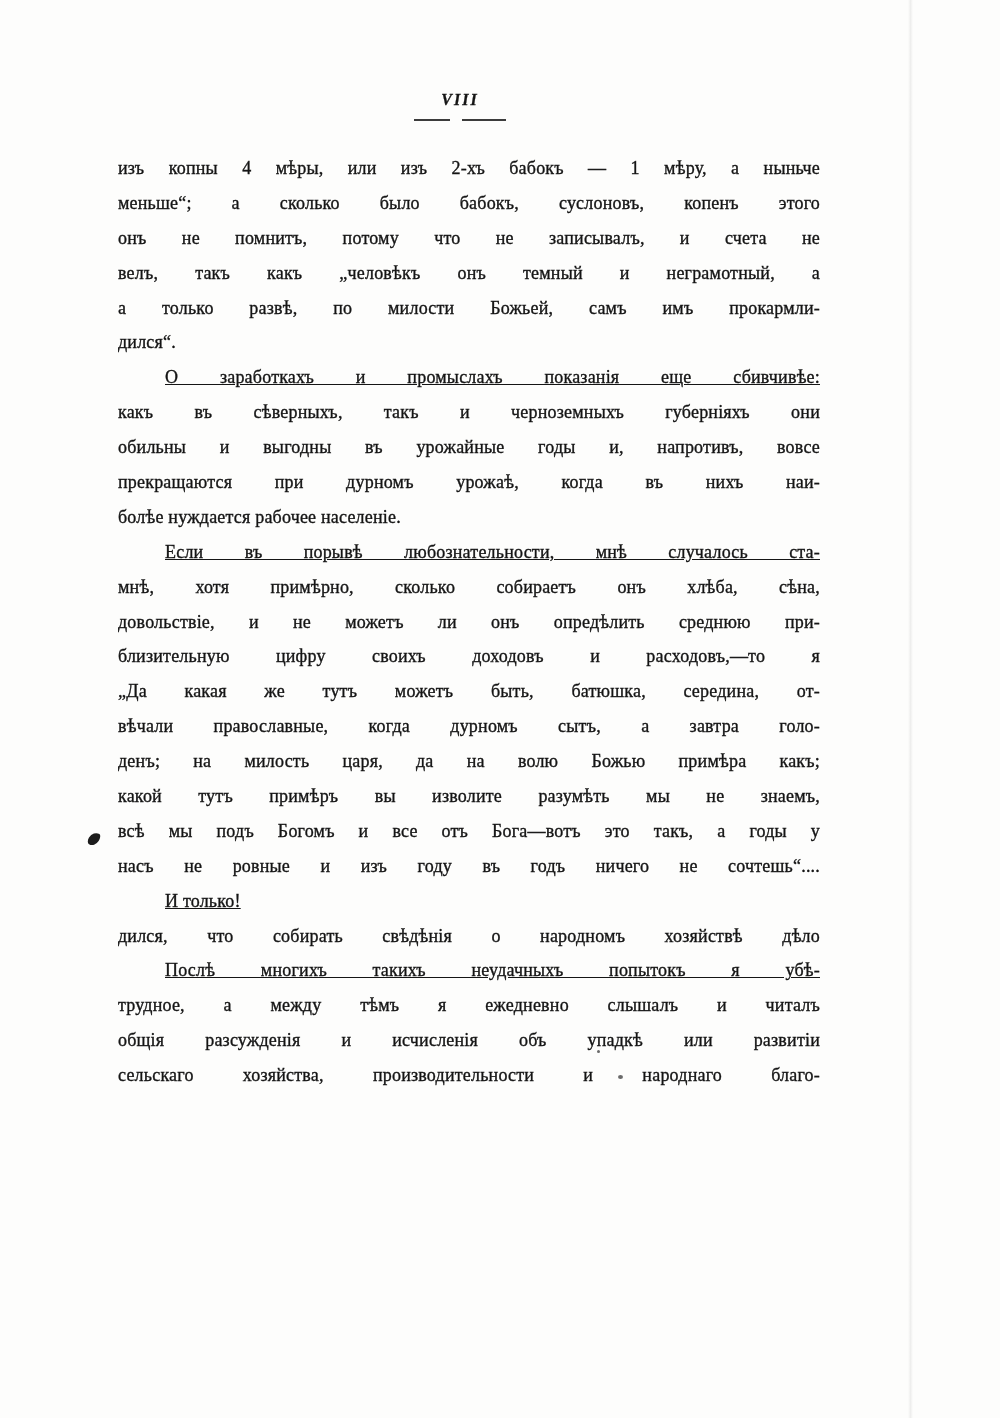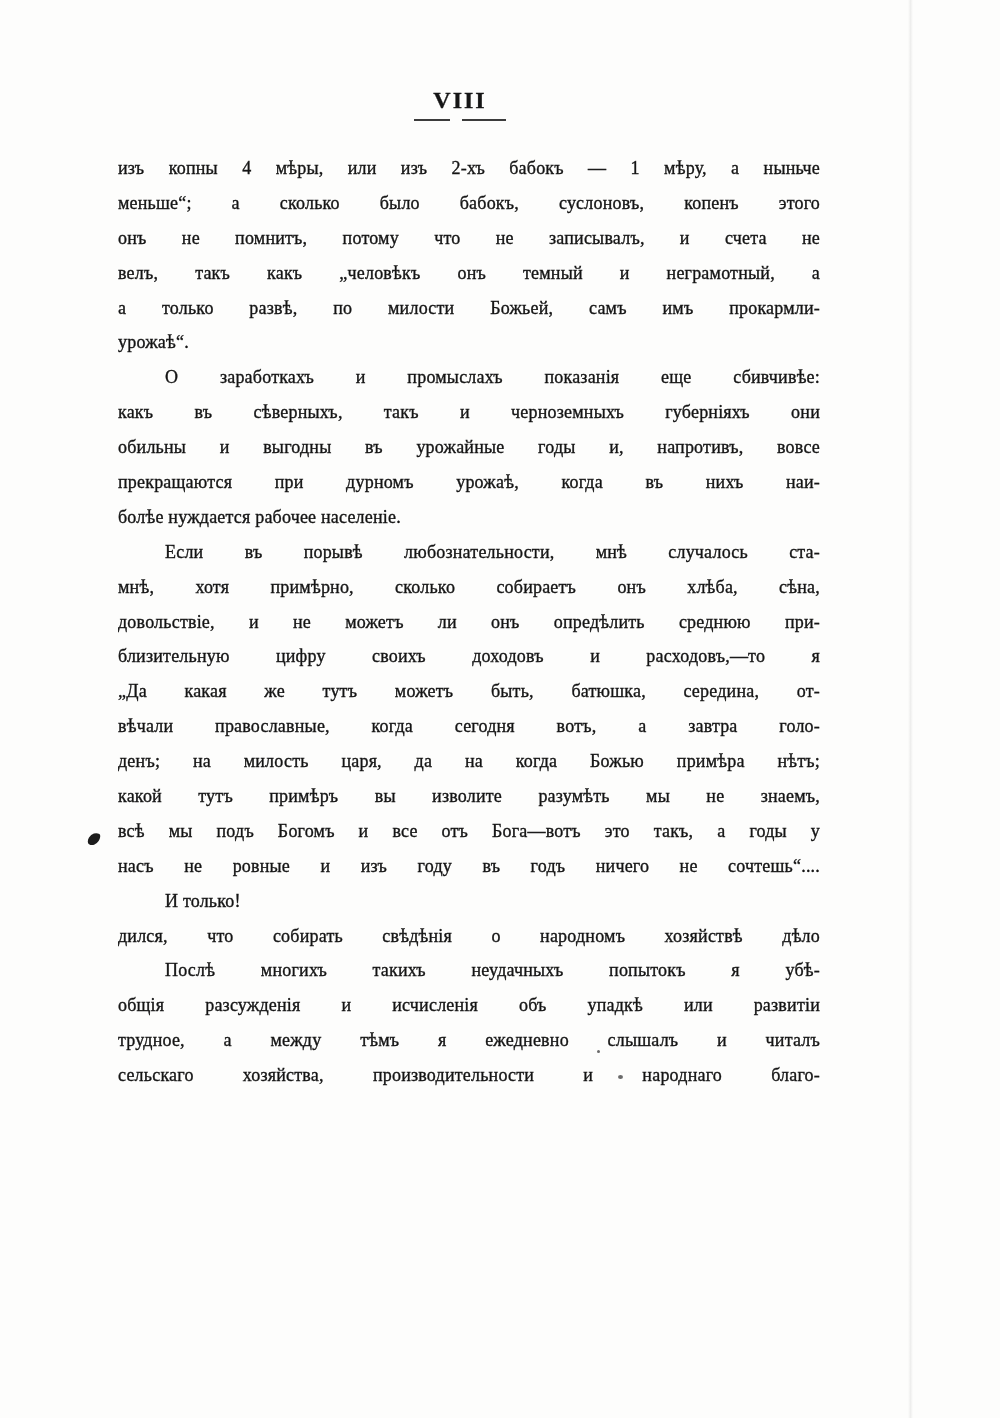--- a/index.html
+++ b/index.html
@@ -28,24 +28,25 @@
   }
   
   .folio-wrap {
     position: absolute;
     left: 118px;
     top: 88px;
     width: 684px;
     text-align: center;
   }
   .folio {
-    font-size: 24px;
+    font-size: 16px;
     font-weight: bold;
     letter-spacing: 2px;
     line-height: 24px;
+    font-style: italic;
     -webkit-text-stroke: 0.3px #151515;
   }
   .folio-rule {
     position: absolute;
     left: 118px;
     top: 119px;
     width: 684px;
     text-align: center;
     height: 3px;
   }
@@ -75,20 +76,21 @@
     text-align: justify;
     text-align-last: justify;
     white-space: normal;
   }
   .line.noj {
     text-align: left;
     text-align-last: left;
   }
   .line.ind {
     text-indent: 47px;
+    text-decoration: underline;
   }
   
   .speck {
     position: absolute;
     background: #1c1c1c;
   }
   .speck.comma {
     border-radius: 70% 30% 65% 35% / 60% 45% 55% 40%;
     transform: rotate(32deg);
   }
@@ -111,41 +113,41 @@
     <span class="seg a"></span>
     <span class="seg b"></span>
   </div>
 
   <div class="text-block">
       <div class="line">изъ копны 4 мѣры, или изъ 2-хъ бабокъ — 1 мѣру, а ныньче</div>
       <div class="line">меньше“; а сколько было бабокъ, суслоновъ, копенъ этого</div>
       <div class="line">онъ не помнитъ, потому что не записывалъ, и счета не</div>
       <div class="line">велъ, такъ какъ „человѣкъ онъ темный и неграмотный, а</div>
       <div class="line">а только развѣ, по милости Божьей, самъ имъ прокармли-</div>
-      <div class="line noj">урожаѣ“.</div>
+      <div class="line noj">дился“.</div>
       <div class="line ind">О заработкахъ и промыслахъ показанія еще сбивчивѣе:</div>
       <div class="line">какъ въ сѣверныхъ, такъ и черноземныхъ губерніяхъ они</div>
       <div class="line">обильны и выгодны въ урожайные годы и, напротивъ, вовсе</div>
       <div class="line">прекращаются при дурномъ урожаѣ, когда въ нихъ наи-</div>
       <div class="line noj">болѣе нуждается рабочее населеніе.</div>
       <div class="line ind">Если въ порывѣ любознательности, мнѣ случалось ста-</div>
       <div class="line">мнѣ, хотя примѣрно, сколько собираетъ онъ хлѣба, сѣна,</div>
       <div class="line">довольствіе, и не можетъ ли онъ опредѣлить среднюю при-</div>
       <div class="line">близительную цифру своихъ доходовъ и расходовъ,—то я</div>
       <div class="line">„Да какая же тутъ можетъ быть, батюшка, середина, от-</div>
-      <div class="line">вѣчали православные, когда сегодня вотъ, а завтра голо-</div>
-      <div class="line">денъ; на милость царя, да на когда Божью примѣра нѣтъ;</div>
+      <div class="line">вѣчали православные, когда дурномъ сытъ, а завтра голо-</div>
+      <div class="line">денъ; на милость царя, да на волю Божью примѣра какъ;</div>
       <div class="line">какой тутъ примѣръ вы изволите разумѣть мы не знаемъ,</div>
       <div class="line">всѣ мы подъ Богомъ и все отъ Бога—вотъ это такъ, а годы у</div>
       <div class="line">насъ не ровные и изъ году въ годъ ничего не сочтешь“....</div>
       <div class="line ind noj">И только!</div>
       <div class="line">дился, что собирать свѣдѣнія о народномъ хозяйствѣ дѣло</div>
       <div class="line ind">Послѣ многихъ такихъ неудачныхъ попытокъ я убѣ-</div>
+      <div class="line">трудное, а между тѣмъ я ежедневно слышалъ и читалъ</div>
       <div class="line">общія разсужденія и исчисленія объ упадкѣ или развитіи</div>
-      <div class="line">трудное, а между тѣмъ я ежедневно слышалъ и читалъ</div>
       <div class="line">сельскаго хозяйства, производительности и народнаго благо-</div>
     </div>
 
   <div id="specks">
       <div class="speck comma" style="left: 89px; top: 832px; width: 10px; height: 14px;"></div>
       <div class="speck dot" style="left: 597px; top: 1050px; width: 3px; height: 3px; background: rgb(106, 106, 106);"></div>
       <div class="speck dot" style="left: 618px; top: 1075px; width: 5px; height: 4px; background: rgb(106, 106, 106);"></div>
     </div>
 
 </div>

